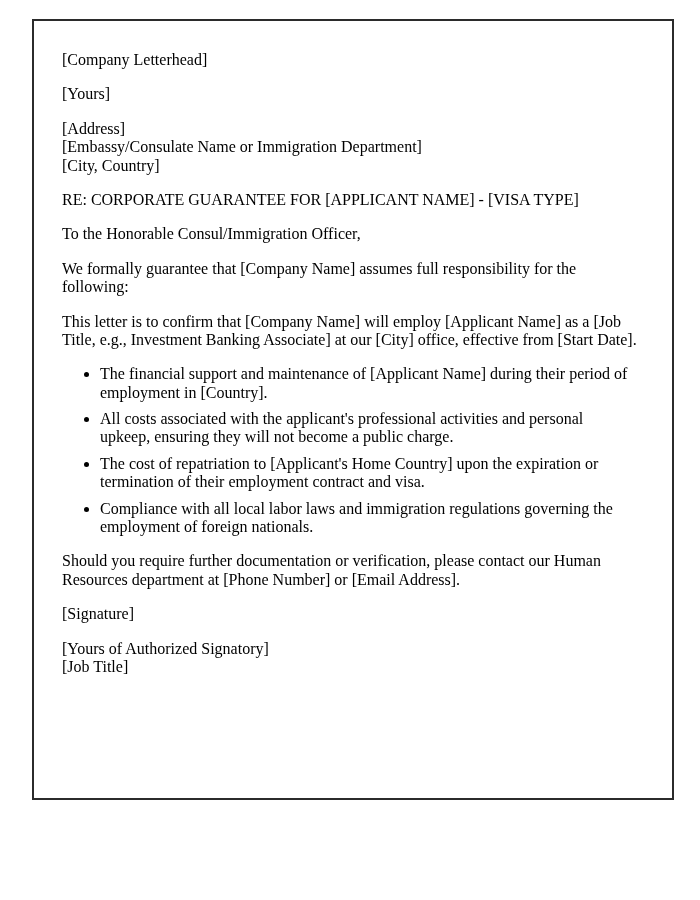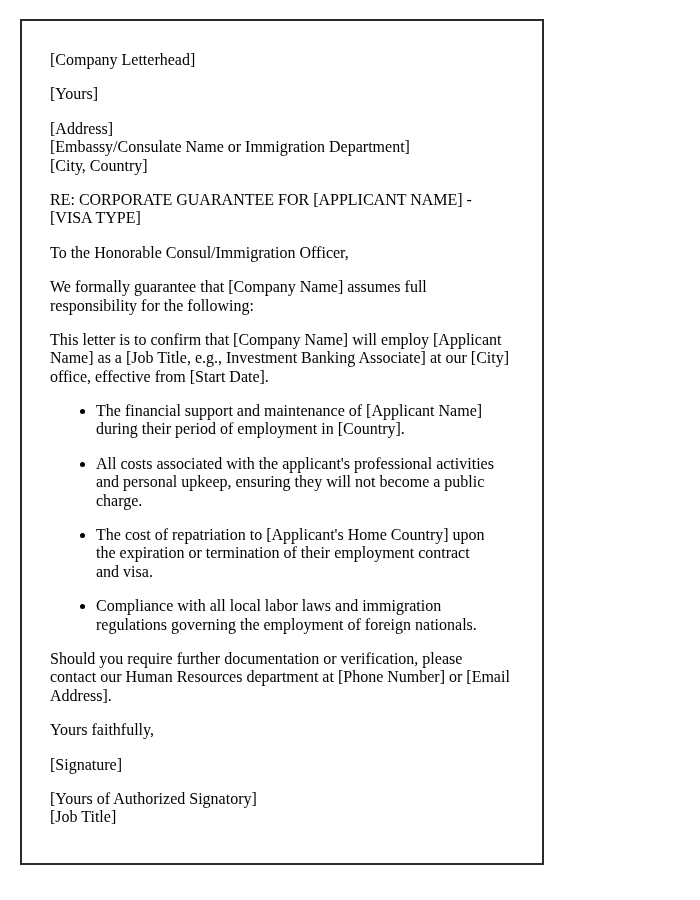--- a/index.html
+++ b/index.html
@@ -10,24 +10,24 @@
   body {
     position: relative;
     width: 700px;
     height: 900px;
     font-family: "Liberation Serif", "DejaVu Serif", serif;
     color: #000000;
     overflow: hidden;
   }
   .page {
     position: absolute;
-    left: 20px;
+    left: 32px;
     top: 19px;
     box-sizing: border-box;
-    width: 524px;
+    width: 642px;
     min-height: 781px;
     border: 2px solid #2b2b2b;
     background: #ffffff;
     padding: 14px 30px 20px 28px;
     font-size: 16px;
     line-height: 1.15;
   }
   .para {
     margin: 16px 0;
   }
@@ -35,21 +35,21 @@
     margin: 0;
   }
   .subject {
     font-weight: normal;
   }
   ul.guarantees {
     margin: 16px 0;
     padding-left: 30px;
   }
   ul.guarantees li {
-    margin: 16px;
+    margin: 8px;
   }
 </style>
 </head>
 <body>
 
 <div class="page">
 
   <p class="para">[Company Letterhead]</p>
 
   <p class="para">[Yours]</p>
@@ -71,21 +71,20 @@
   <ul class="guarantees">
     <li>The financial support and maintenance of [Applicant Name] during their period of employment in [Country].</li>
     <li>All costs associated with the applicant's professional activities and personal upkeep, ensuring they will not become a public charge.</li>
     <li>The cost of repatriation to [Applicant's Home Country] upon the expiration or termination of their employment contract and visa.</li>
     <li>Compliance with all local labor laws and immigration regulations governing the employment of foreign nationals.</li>
   </ul>
 
 
   <p class="para">Should you require further documentation or verification, please contact our Human Resources department at [Phone Number] or [Email Address].</p>
 
-  <p class="para">Yours faithfully,</p>
 
   <p class="para">[Signature]</p>
 
   <div class="para">
     <div class="block-line">[Yours of Authorized Signatory]</div>
     <div class="block-line">[Job Title]</div>
   </div>
 
 </div>
 

